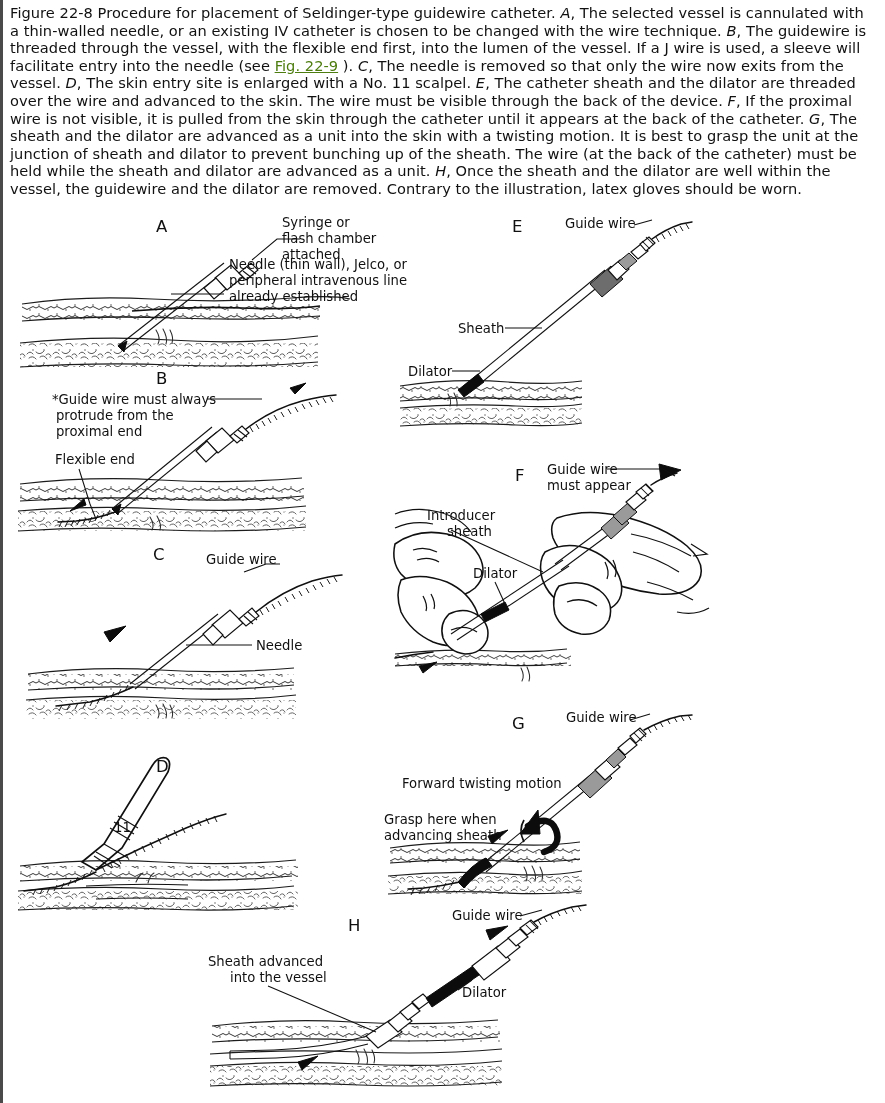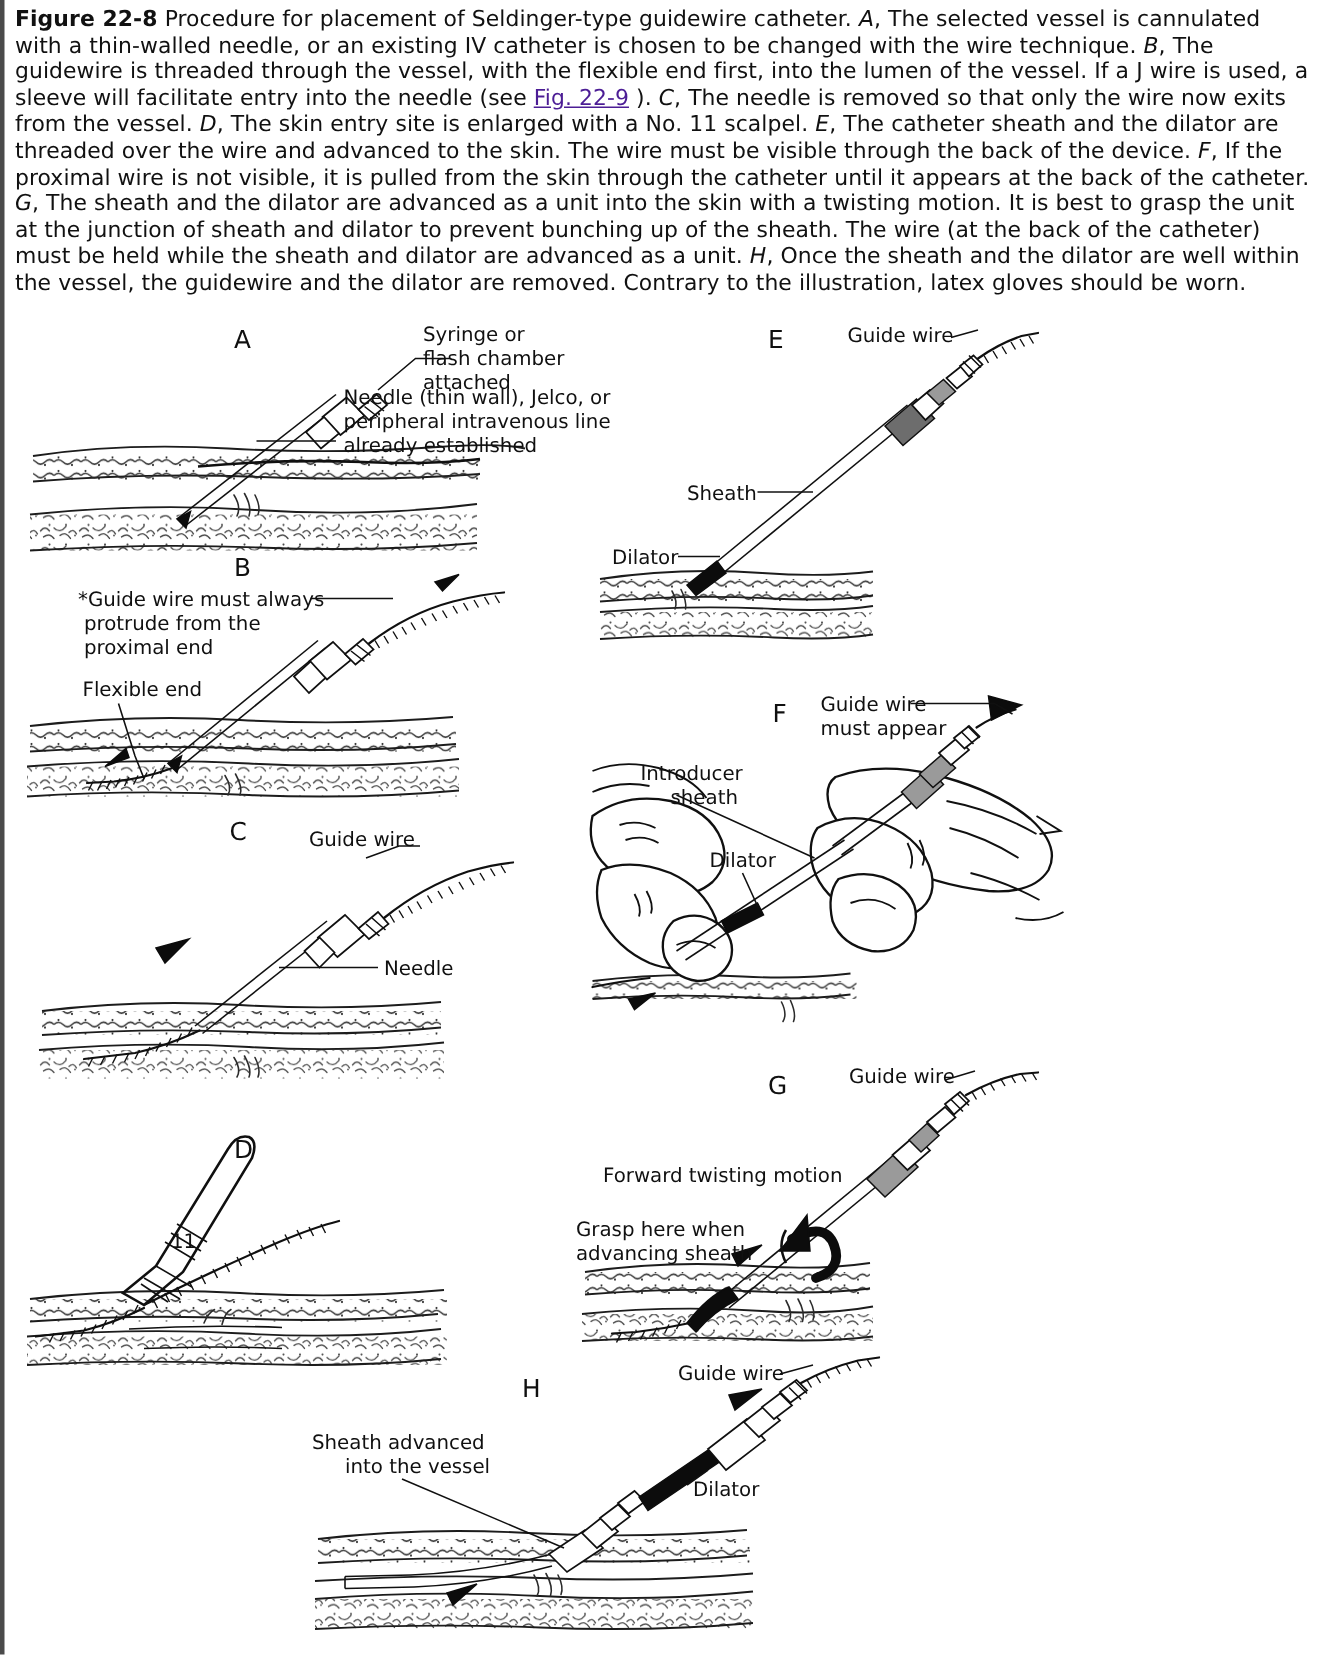--- a/index.html
+++ b/index.html
@@ -30,24 +30,24 @@
     position: absolute;
     left: 10px;
     top: 4px;
     width: 866px;
     font-size: 14.6px;
     line-height: 17.6px;
     letter-spacing: 0.05px;
     text-align: left;
     color: #111111;
   }
-  #caption .figno { font-weight: bold; }
+  #caption .figno { font-weight: normal; }
   #caption .ital  { font-style: italic; }
   #caption .xref  {
-    color: #4c1d95;
+    color: #4d7c0f;
     text-decoration: underline;
   }
 
   
   #figure {
     position: absolute;
     left: 0;
     top: 204px;
     width: 885px;
     height: 899px;

